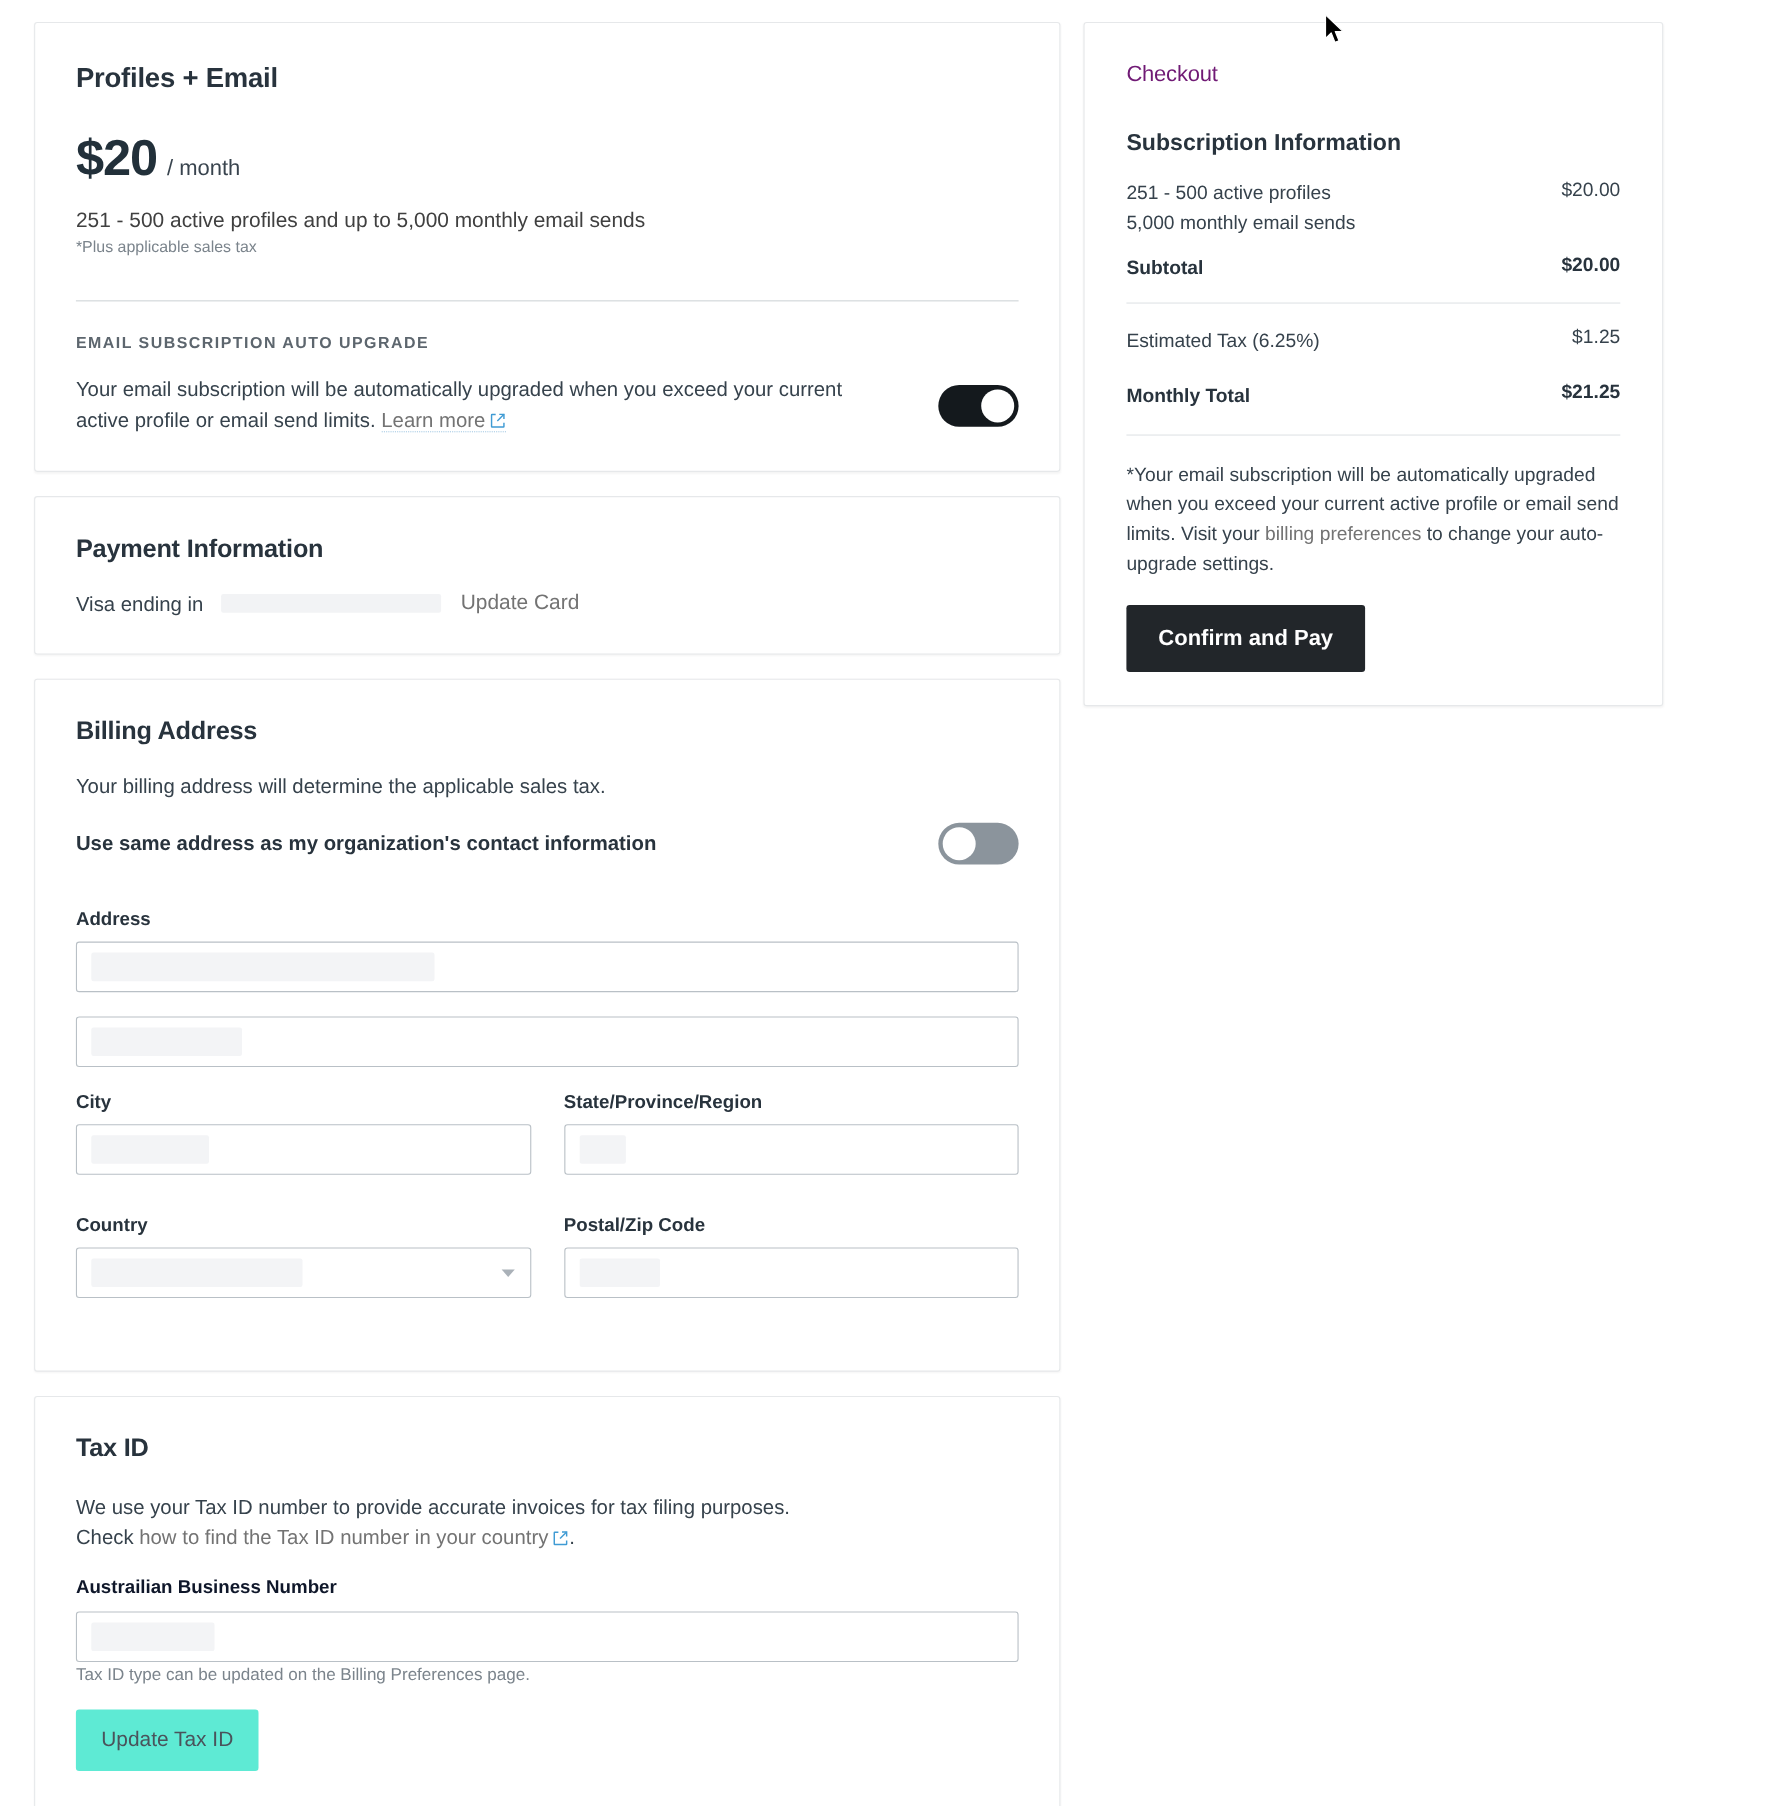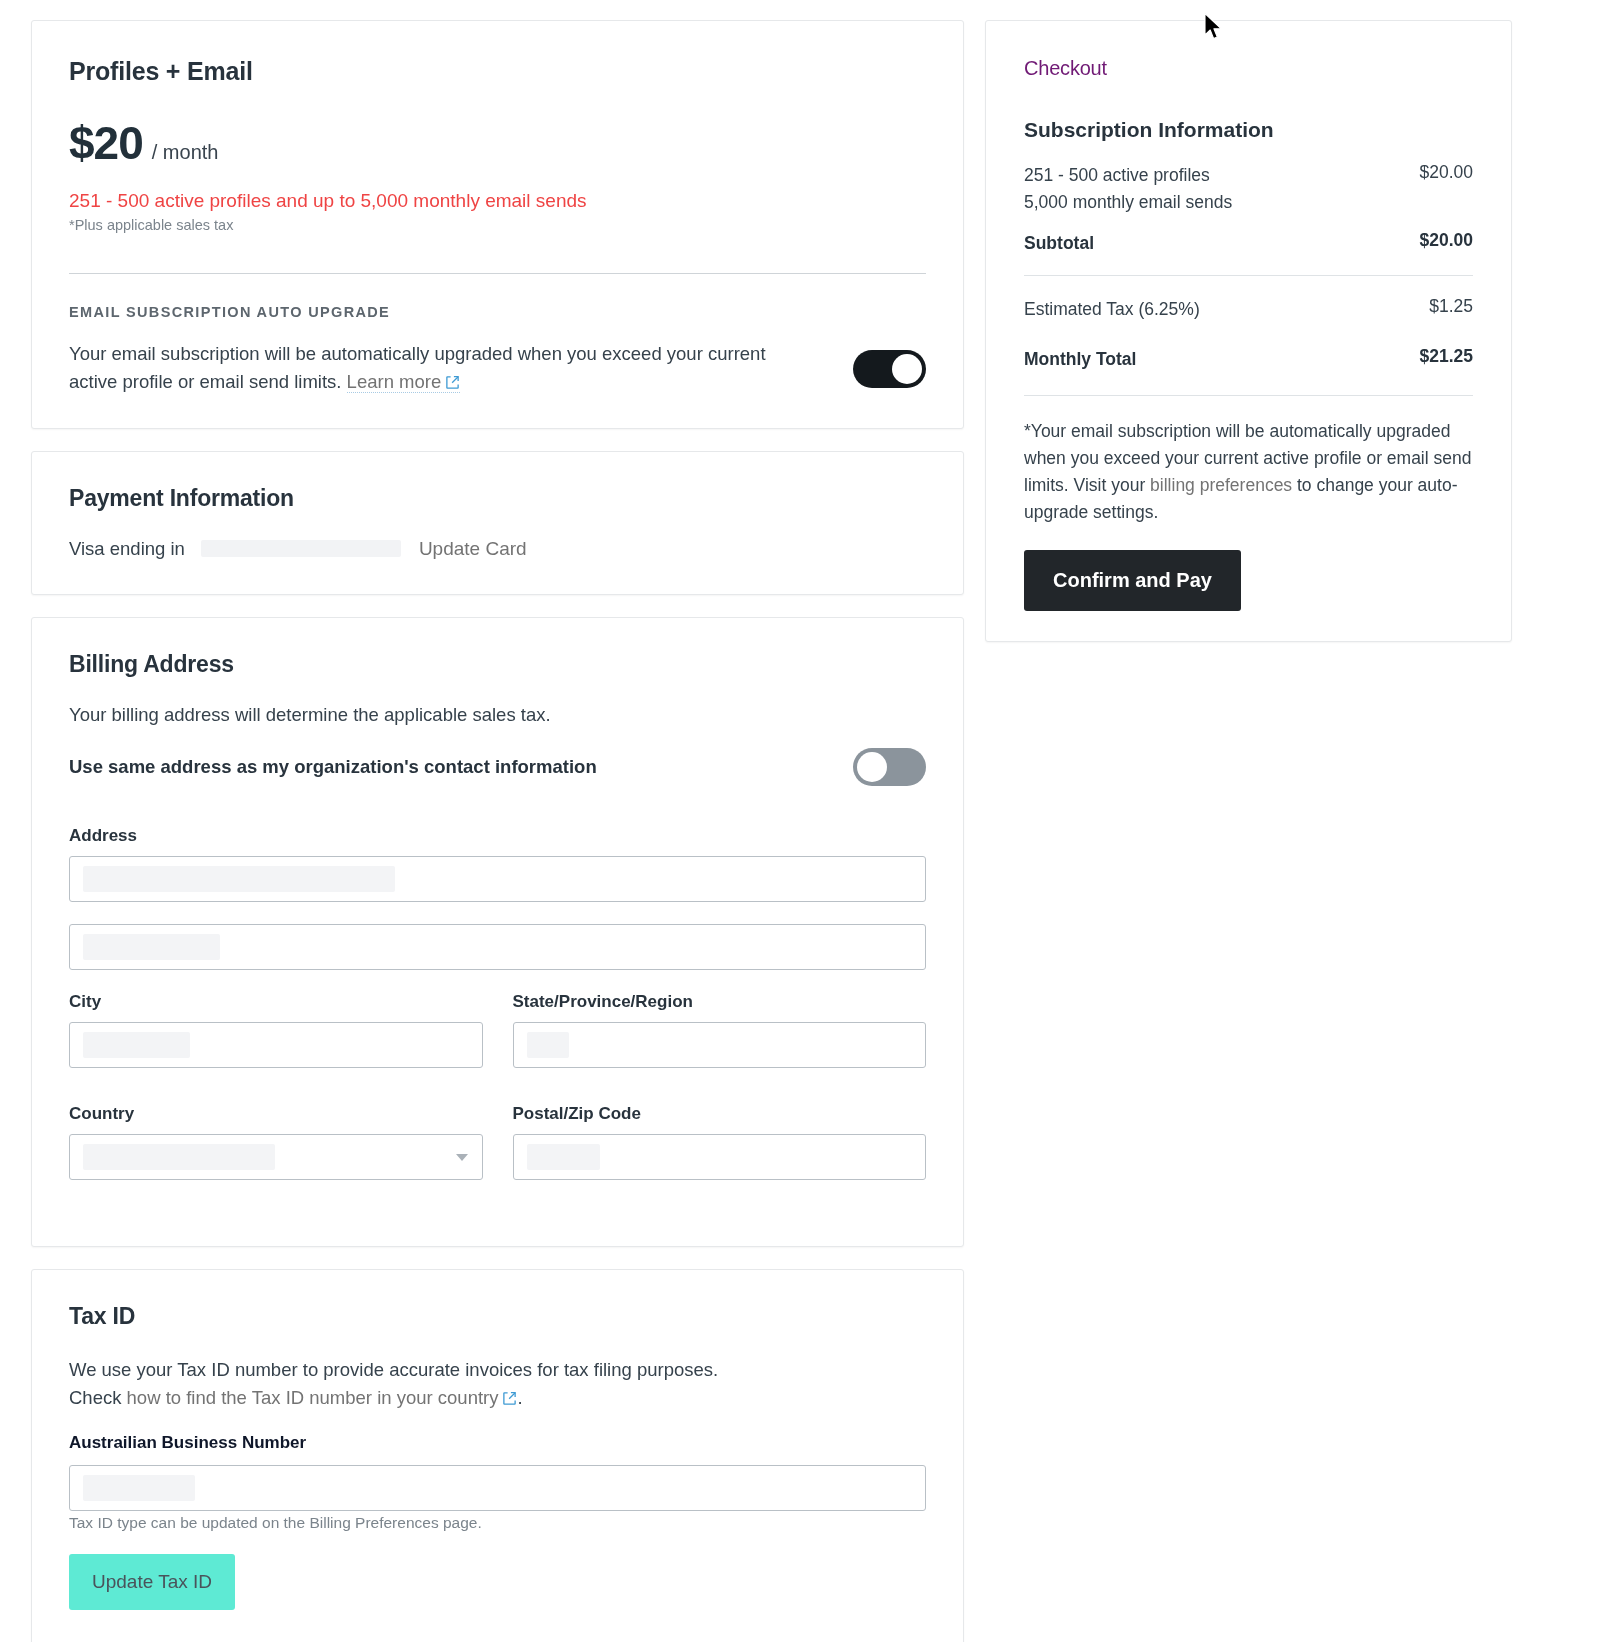--- a/index.html
+++ b/index.html
@@ -40,21 +40,21 @@
   .plan-title {
     font-size: 25px; font-weight: 700; letter-spacing: -0.2px;
     color: #28333d; margin: 0 0 34px 0;
   }
   .price-row { display: flex; align-items: baseline; margin-bottom: 22px; }
   .price-amount {
     font-size: 46px; font-weight: 700; letter-spacing: -1px; color: #22303a;
     line-height: 1;
   }
   .price-period { font-size: 20px; color: #39444e; margin-left: 9px; font-weight: 400; }
-  .plan-desc { font-size: 19px; color: #ef4444; line-height: 1.35; margin: 0 0 3px 0; }
+  .plan-desc { font-size: 19px; color: #404040; line-height: 1.35; margin: 0 0 3px 0; }
   .plan-note { font-size: 14.5px; color: #7b848c; margin: 0; }
   .plan-divider {
     height: 1px; background: #cfd4d8; margin: 40px 0 30px 0;
   }
   .auto-up-label {
     font-size: 14.5px; letter-spacing: 1.35px; font-weight: 600;
     color: #5d666e; text-transform: uppercase; margin-bottom: 20px;
   }
   .auto-up-row { display: flex; align-items: center; justify-content: space-between; gap: 26px; }
   .auto-up-text { font-size: 18.5px; line-height: 1.52; color: #36424c; max-width: 745px; }

